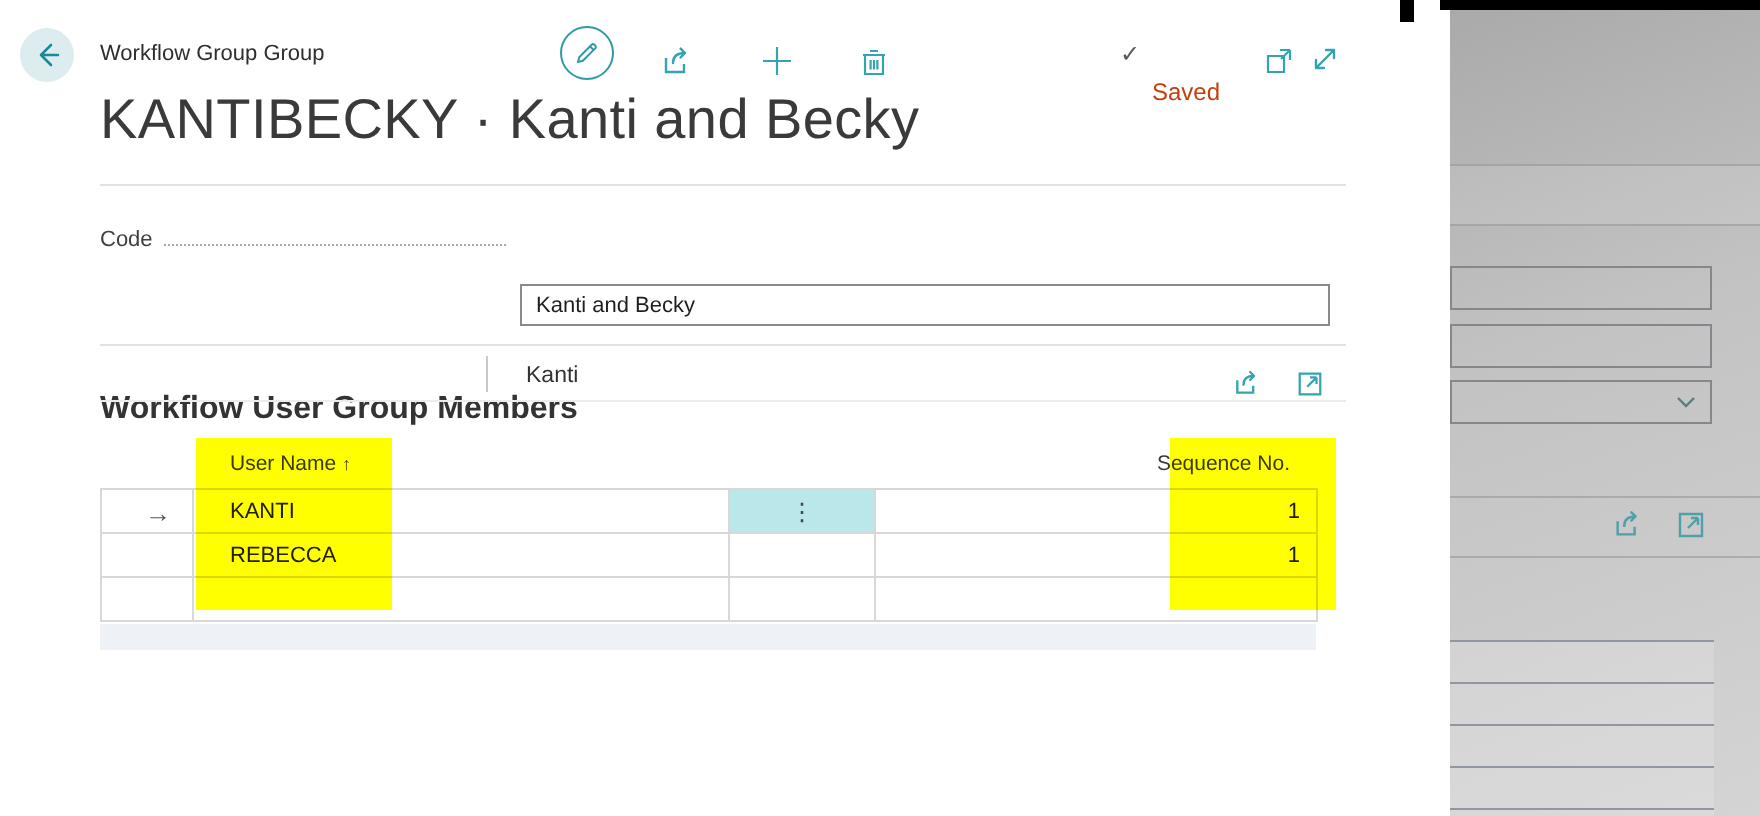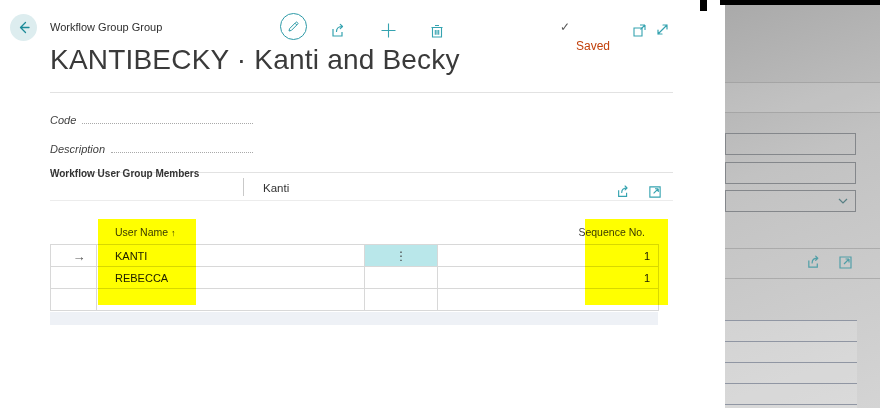--- a/index.html
+++ b/index.html
@@ -17,28 +17,28 @@
   .saved-text  { position:absolute; left:576px; top:20px; font-size:12px; color:#c2410c;margin-top:19px; }
 
   
   .page-title { position:absolute; left:50px; top:44px; font-size:28px; font-weight:300; color:#3a3a3a; letter-spacing:.2px; }
   .rule { position:absolute; height:1px; background:#e2e2e2; }
   .rule-title { left:50px; top:92px; width:623px; }
   .rule-sect  { left:50px; top:172px; width:623px; }
   .rule-part  { left:50px; top:200px; width:623px; background:#ececec; }
 
   
-  .field-label-row { position:absolute; left:50px; width:203px; display:flex; align-items:baseline;font-style:italic; }
+  .field-label-row { position:absolute; left:50px; width:203px; display:flex; align-items:baseline; }
   .field-label { font-size:11px; color:#3f3f3f; white-space:nowrap; }
   .leader { flex:1; border-bottom:1px dotted #a9a9a9; margin-left:6px; height:9px; }
   .field-input { position:absolute; left:260px; width:405px; height:21px; border:1px solid #8a8a8a;
                  font-family:"Liberation Sans",sans-serif; font-size:11px; color:#1f1f1f; padding:0 7px; background:#fff; outline:none; }
 
   
-  .part-title { position:absolute; left:50px; top:168px; font-size:10px; font-weight:bold; color:#333; }
+  .part-title { position:absolute; left:50px; top:196px; font-size:16px; font-weight:bold; color:#333; }
   .part-sep   { position:absolute; left:243px; top:178px; width:1px; height:18px; background:#c9c9c9; }
   .part-menu  { position:absolute; left:263px; top:182px; font-size:11.5px; color:#333; cursor:pointer; }
 
   
   .hline { position:absolute; left:50px; width:608px; height:1px; background:#d8d8d8; }
   .vline { position:absolute; top:244px; width:1px; height:67px; background:#d8d8d8; }
   .col-head { position:absolute; top:226px; font-size:10.5px; color:#3a3a3a; }
   .cell { position:absolute; font-size:11px; color:#202020; }
   .num-right { position:absolute; left:437px; width:213px; text-align:right; }
   .row-marker { position:absolute; left:64px; width:30px; text-align:center; font-size:13px; color:#555; }
@@ -132,24 +132,21 @@
   </div>
 
   <div class="page-title">KANTIBECKY · Kanti and Becky</div>
   <div class="rule rule-title"></div>
 
   <div class="field-label-row" style="top:114px;">
     <span class="field-label">Code</span>
     <span class="leader"></span>
   </div>
 
-  <div class="field-label-row" style="top:143px;">
-    <span class="field-label">Description</span>
-    <span class="leader"></span>
-  </div>
+  <input class="field-input" style="top: 142px;" readonly="" value="Kanti and Becky">
 
   <div class="rule rule-sect"></div>
   <div class="part-title">Workflow User Group Members</div>
   <div class="part-sep"></div>
   <div class="part-menu">Kanti</div>
 
   <div class="cmd-icon" style="left:615px; top:183px;">
     <span>
       <svg width="15" height="15" viewBox="0 0 17 17">
           <path d="M3 7 V14 H12 V10" stroke="#35a3b0" stroke-width="1.3" fill="none"></path>

